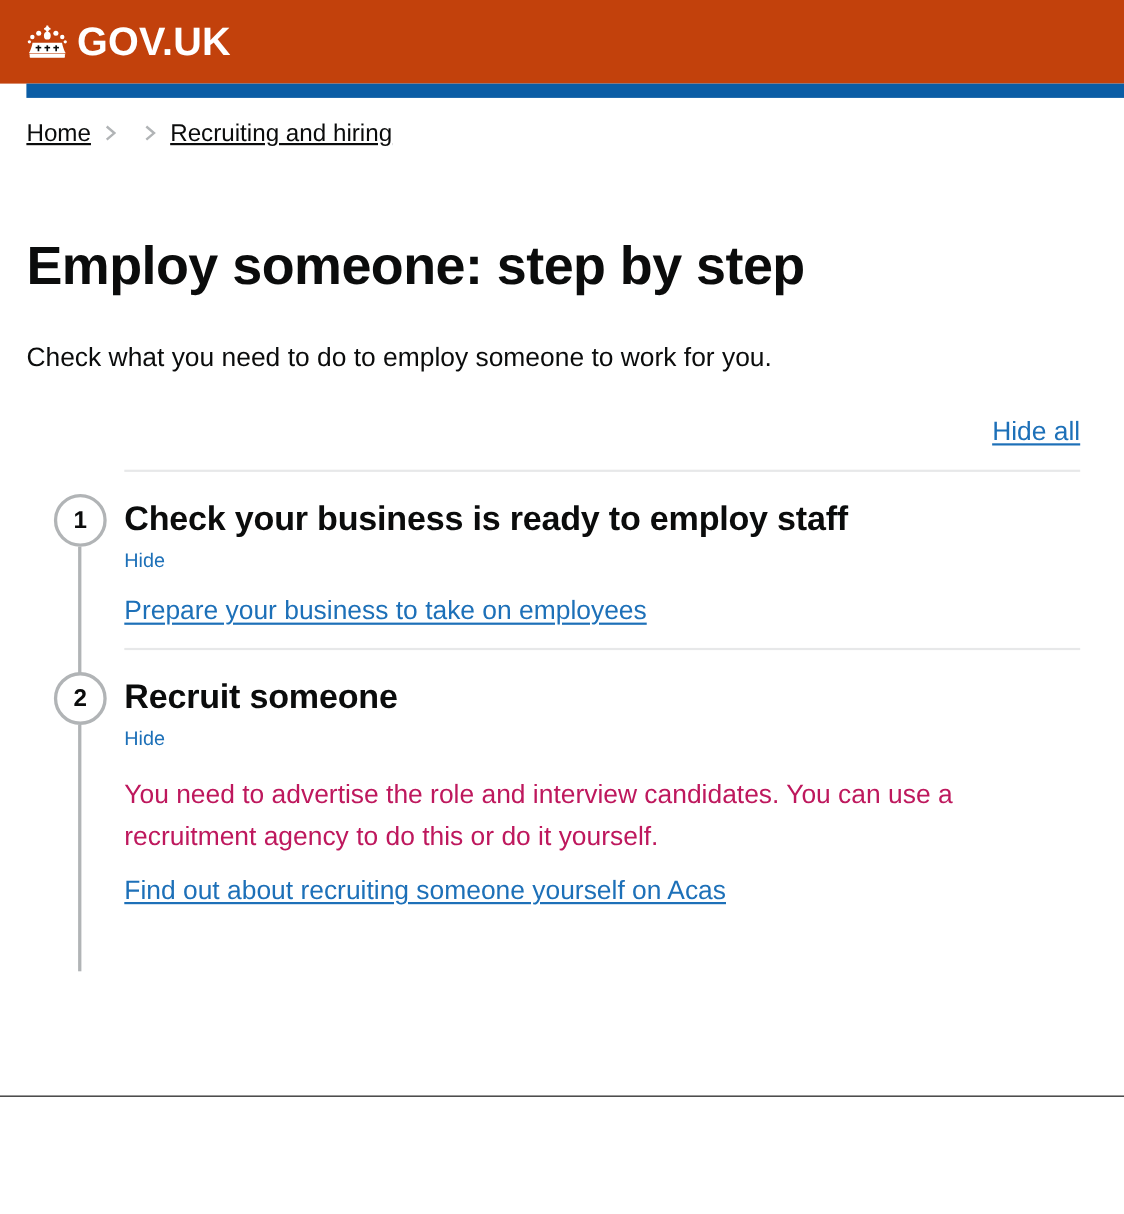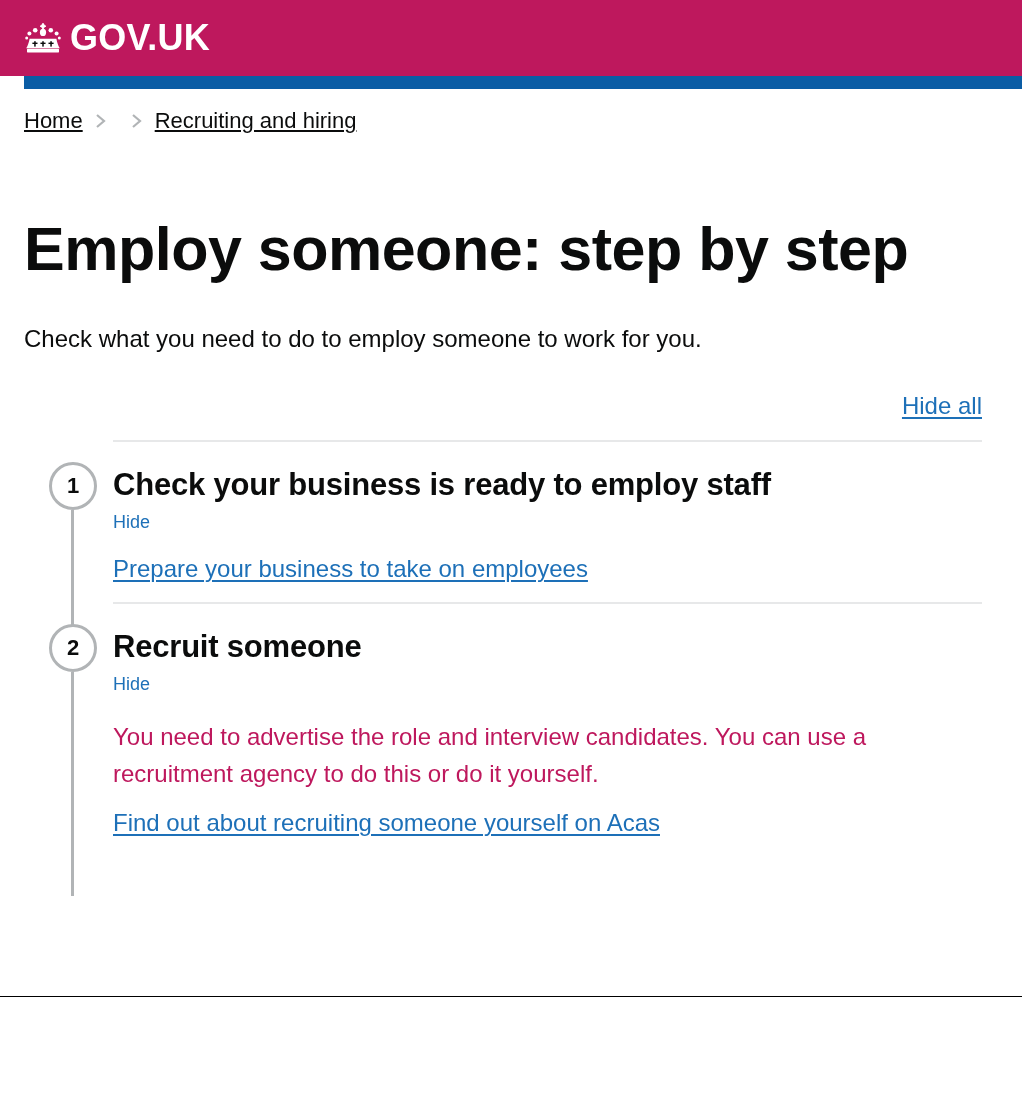--- a/index.html
+++ b/index.html
@@ -11,21 +11,21 @@
     width: 1022px;
     height: 1104px;
     position: relative;
     overflow: hidden;
     font-family: "Liberation Sans", sans-serif;
     -webkit-font-smoothing: antialiased;
   }
 
   
   .gov-header {
-    background: #be185d;
+    background: #c2410c;
     height: 76px;
     position: relative;
     display: flex;
     align-items: center;
     padding-left: 24px;
     box-sizing: border-box;
   }
   .logo-wrap {
     display: flex;
     align-items: center;
@@ -84,21 +84,21 @@
   }
 
   
   .main {
     padding: 0 24px;
     box-sizing: border-box;
   }
   h1.page-title {
     font-family: "Liberation Sans", sans-serif;
     font-weight: bold;
-    font-size: 61px;
+    font-size: 49px;
     line-height: 1.09;
     color: #0b0c0c;
     margin: 82px 0 0 0;
     letter-spacing: -0.5px;
   }
   p.lede {
     font-size: 24px;
     line-height: 1.31;
     color: #0b0c0c;
     margin: 40px 0 0 0;

